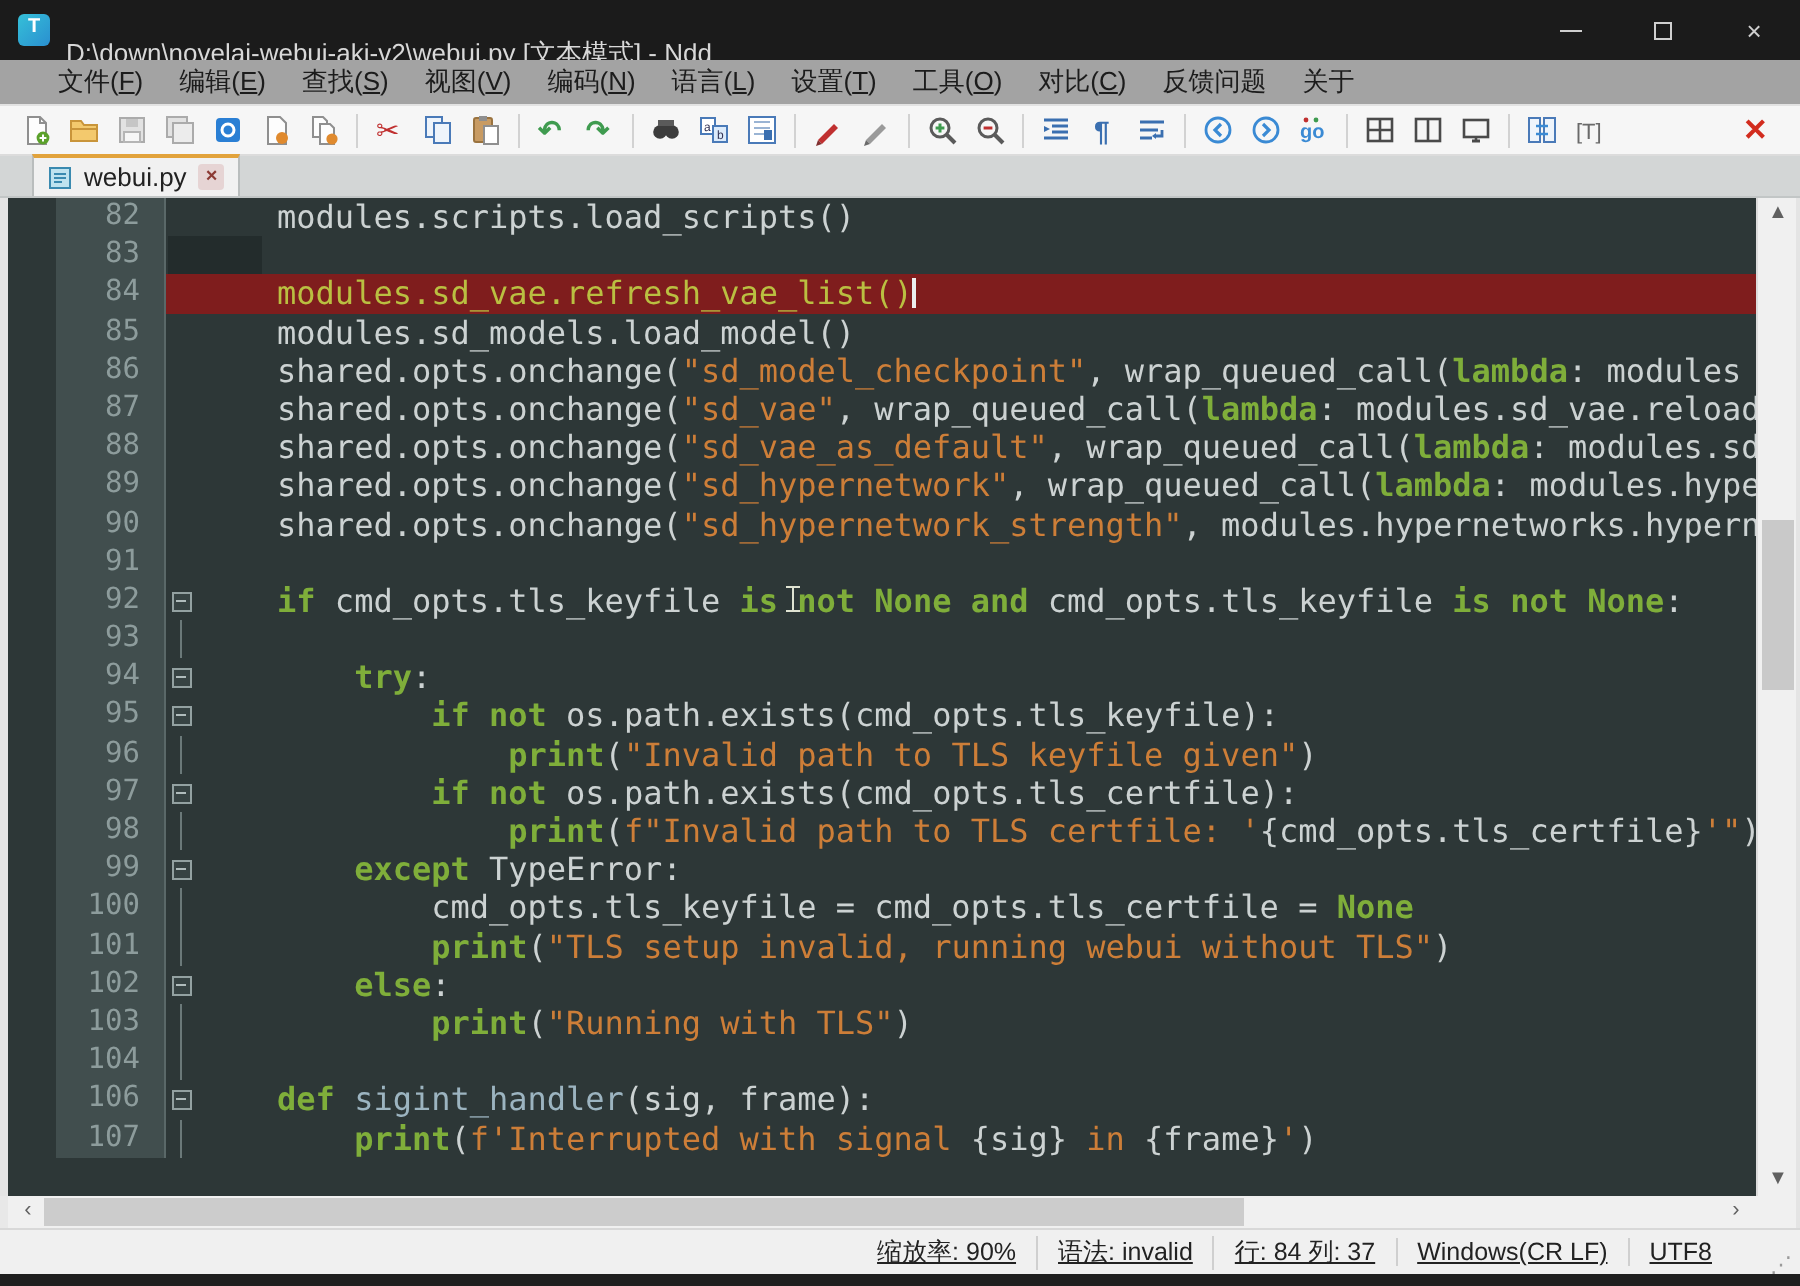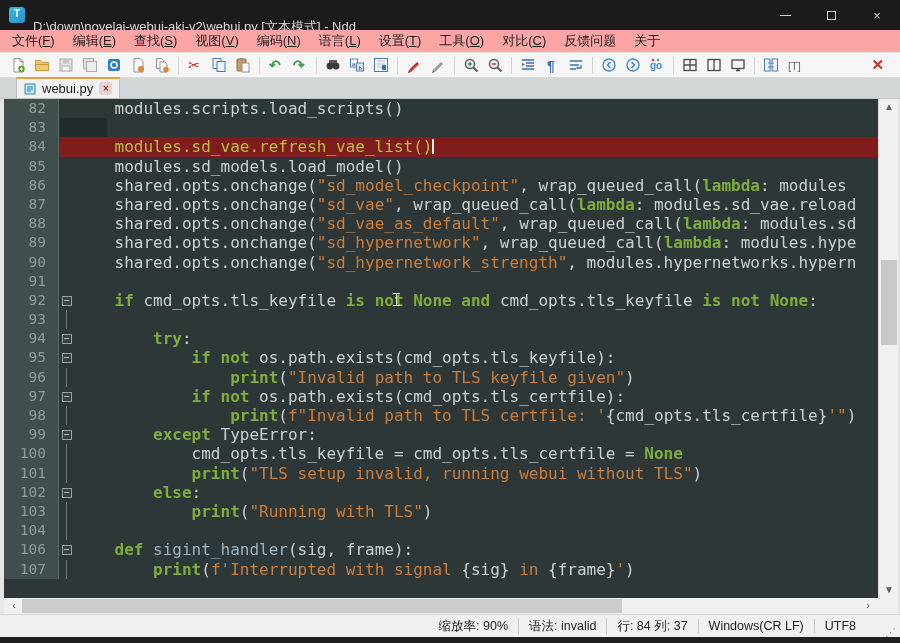--- a/index.html
+++ b/index.html
@@ -12,41 +12,41 @@
   #app-icon { width:16px; height:16px; margin:0 8px 0 9px; border-radius:3px;
     background:linear-gradient(135deg,#35c0d8 0%,#2a8fd0 100%); position:relative; flex:none; }
   #app-icon::after { content:"T"; position:absolute; left:0; right:0; top:1px; text-align:center; font-size:10px; font-weight:bold; color:#fff; }
   #title-text { color:#d8d8d8; font-size:13px; white-space:nowrap;margin-top:24px; }
   #win-controls { margin-left:auto; display:flex; height:100%; }
   .winbtn { width:46px; height:100%; color:#cfcfcf; font-size:13px; display:flex; align-items:center; justify-content:center; }
   .winbtn.max span { display:block; width:9px; height:9px; border:1px solid #cfcfcf; }
   .winbtn.min span { display:block; width:11px; height:1px; background:#cfcfcf; }
 
   
-  #menubar { position:absolute; top:30px; left:0; right:0; height:23px; background:#fca5a5; display:flex; align-items:center; padding-left:3px; border-bottom:1px solid #e2e2e2; }
+  #menubar { position:absolute; top:30px; left:0; right:0; height:23px; background:#a3a3a3; display:flex; align-items:center; padding-left:20px; border-bottom:1px solid #e2e2e2; }
   .menu-item { font-size:13px; color:#1c1c1c; padding:2px 9px; white-space:nowrap; }
   .menu-item u { text-decoration:underline; }
 
   
   #toolbar { position:absolute; top:53px; left:0; right:0; height:25px; background:#f6f6f6; display:flex; align-items:center; padding-left:6px; border-bottom:1px solid #dcdcdc; }
   .tbtn { width:24px; height:22px; display:flex; align-items:center; justify-content:center; flex:none; }
   .tbtn svg { width:16px; height:16px; }
   .tsep { width:1px; height:17px; background:#d2d2d2; margin:0 4px; flex:none; }
   #tb-close { margin-left:auto; margin-right:16px; color:#d22c1e; font-size:15px; font-weight:bold; }
 
   
   #tabbar { position:absolute; top:78px; left:0; right:0; height:21px; background:#d3d6d6; display:flex; align-items:flex-end; padding-left:16px; border-bottom:1px solid #c2c6c6; }
   #tab-active { height:21px; background:#f1f1f1; border:1px solid #b9bdbd; border-bottom:none; border-top:2px solid #e2a33c; display:flex; align-items:center; padding:0 7px; gap:6px; }
   #tab-label { font-size:13px; color:#222; }
   #tab-close { width:13px; height:13px; background:#e6d4d4; border-radius:2px; color:#8c3a34; font-size:10px; line-height:13px; text-align:center; font-weight:bold; }
 
   
   #editor { position:absolute; top:99px; left:0; width:878px; height:499px; background:#2d3737; overflow:hidden; border-left:4px solid #e4e4e4; }
   .row { display:flex; height:19.2px; line-height:19.2px; font-family:"DejaVu Sans Mono", monospace; font-size:16px; }
-  .ln { width:55px; flex:none; text-align:right; padding-right:12px; color:#8d9c9c; background:#414e4e; border-right:1px solid #5a6868; font-size:14.5px; }
+  .ln { width:55px; flex:none; text-align:right; padding-right:12px; color:#8d9c9c; background:#414e4e; border-right:1px solid #5a6868; font-size:14.5px;margin-left:24px; }
   .fold { width:17px; flex:none; position:relative; }
   .codeseg { flex:1; white-space:pre; overflow:hidden; position:relative; letter-spacing:0; }
   .row.cur .fold, .row.cur .codeseg { background:#7f1d1d; }
   .row.blk .fold::after { content:""; position:absolute; left:1px; top:0; width:47px; height:100%; background:#232c2c; }
   .fold.line::before { content:""; position:absolute; left:7px; top:0; bottom:0; border-left:1px solid #6b7979; }
   .fold.box::before { content:""; position:absolute; left:3px; top:5px; width:8px; height:8px; border:1px solid #93a1a1; background:#374343; }
   .fold.box i { position:absolute; left:5px; top:9px; width:5px; height:1px; background:#b0bcbc; }
   .k { color:#7fae3a; font-weight:bold; }
   .s { color:#cd7e38; }
   .c { color:#7b8a8a; }
@@ -64,21 +64,21 @@
   #vscroll .up { top:0; } #vscroll .down { bottom:0; }
   #vthumb { position:absolute; left:2px; width:16px; top:161px; height:85px; background:#c9c9c9; }
   #hscroll { position:absolute; top:598px; left:4px; width:874px; height:16px; background:#f0f0f0; }
   #hscroll .arrow { position:absolute; top:0; width:16px; height:16px; color:#606060; font-size:11px; text-align:center; line-height:15px; }
   #hscroll .left { left:2px; } #hscroll .right { right:2px; }
   #hthumb { position:absolute; top:1px; left:18px; width:600px; height:14px; background:#cccccc; }
   #corner { position:absolute; top:598px; right:2px; width:20px; height:16px; background:#f0f0f0; }
   #right-edge { position:absolute; top:99px; right:0; width:2px; height:515px; background:#e4e4e4; }
 
   
-  #statusbar { position:absolute; top:614px; left:0; right:0; height:23px; background:#f0f0f0; border-top:1px solid #d8d8d8; display:flex; align-items:center; justify-content:flex-end; font-size:12.5px; color:#222; padding-right:34px; }
+  #statusbar { position:absolute; top:614px; left:0; right:0; height:23px; background:#f0f0f0; border-top:1px solid #d8d8d8; display:flex; align-items:center; justify-content:flex-end; font-size:12.5px; color:#222; padding-right:34px;text-decoration:underline; }
   .seg { padding:0 10px; border-left:1px solid #cfcfcf; white-space:nowrap; }
   .seg:first-child { border-left:none; }
   #grip { position:absolute; right:4px; bottom:4px; color:#9a9a9a; font-size:11px; }
   #bottom-edge { position:absolute; bottom:0; left:0; right:0; height:6px; background:#1f1f1f; }
 </style>
 </head>
 <body>
 
 <div id="win">
 

